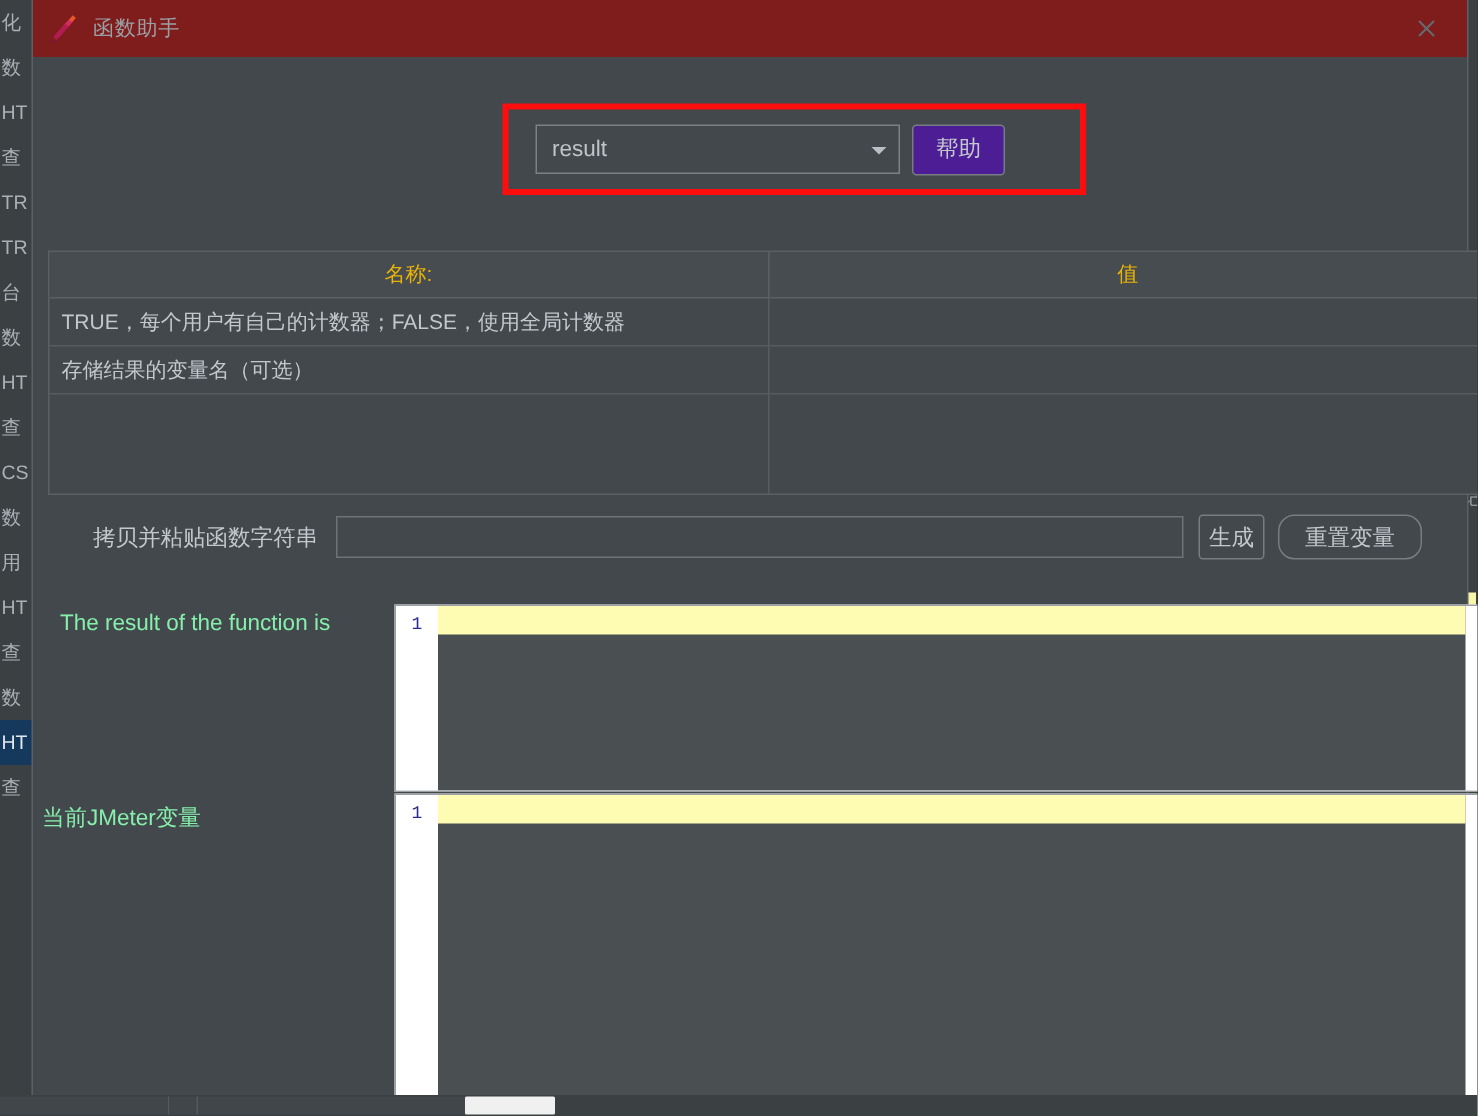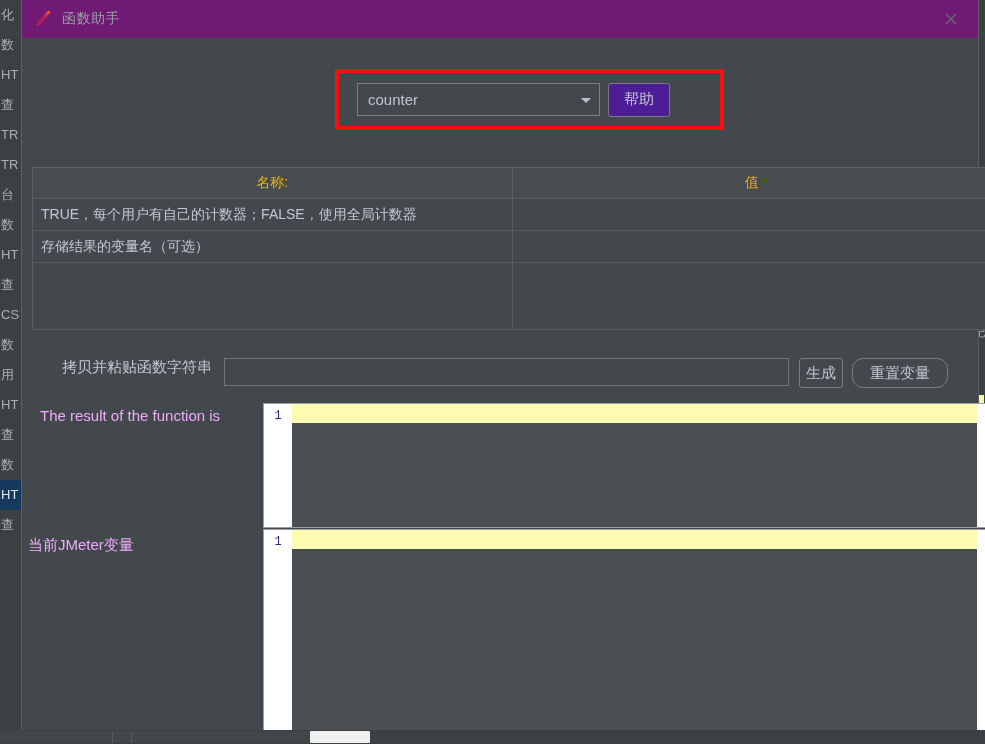--- a/index.html
+++ b/index.html
@@ -91,21 +91,21 @@
     left: 22px;
     top: 0;
     width: 956px;
     height: 730px;
     background: #43484c;
     box-shadow: 0 0 0 1px #5a6064;
   }
   .titlebar {
     position: relative;
     height: 38px;
-    background: #701a75;
+    background: #7f1d1d;
     display: flex;
     align-items: center;
     padding-left: 10px;
   }
   .title-icon {
     width: 20px;
     height: 22px;
     margin-right: 10px;
     flex: 0 0 auto;
   }
@@ -237,25 +237,25 @@
     white-space: nowrap;
     overflow: hidden;
   }
   table.params td:last-child { border-right: none; }
   table.params td.filler { height: 70px; border-bottom: none; }
 
   
   .copy-row {
     position: absolute;
     left: 0;
-    top: 320px;
+    top: 300px;
     width: 956px;
     height: 40px;
     display: flex;
-    align-items: flex-start;
+    align-items: center;
   }
   .copy-label {
     width: 190px;
     text-align: right;
     padding-right: 12px;
     font-size: 15px;
     color: #c2c8cd;
     white-space: nowrap;
   }
   .copy-input {
@@ -295,21 +295,21 @@
     font-family: "Liberation Sans", "DejaVu Sans", sans-serif;
     cursor: pointer;
     padding: 0;
   }
 
   
   .editor-block { position: absolute; }
   .editor-label {
     position: absolute;
     font-size: 15px;
-    color: #f0abfc;
+    color: #86efac;
     white-space: nowrap;
   }
   .editor {
     position: absolute;
     background: #ffffff;
     border: 1px solid #9aa0a4;
     box-sizing: border-box;
     display: flex;
     overflow: hidden;
   }
@@ -389,21 +389,21 @@
           <line x1="3" y1="3" x2="13" y2="13" stroke="#666a6e" stroke-width="1.4"></line>
           <line x1="13" y1="3" x2="3" y2="13" stroke="#666a6e" stroke-width="1.4"></line>
         </svg>
       </span>
     </div>
 
     <div class="dialog-body">
 
       <div class="fn-row">
         <div class="combo">
-          <span class="combo-value">counter</span>
+          <span class="combo-value">result</span>
           <span class="combo-arrow">
             <svg width="12" height="8" viewBox="0 0 12 8">
               <path d="M1 2 L6 7 L11 2 Z" fill="#b9bfc4"></path>
             </svg>
           </span>
         </div>
         <button class="help-btn">帮助</button>
       </div>
 
 

